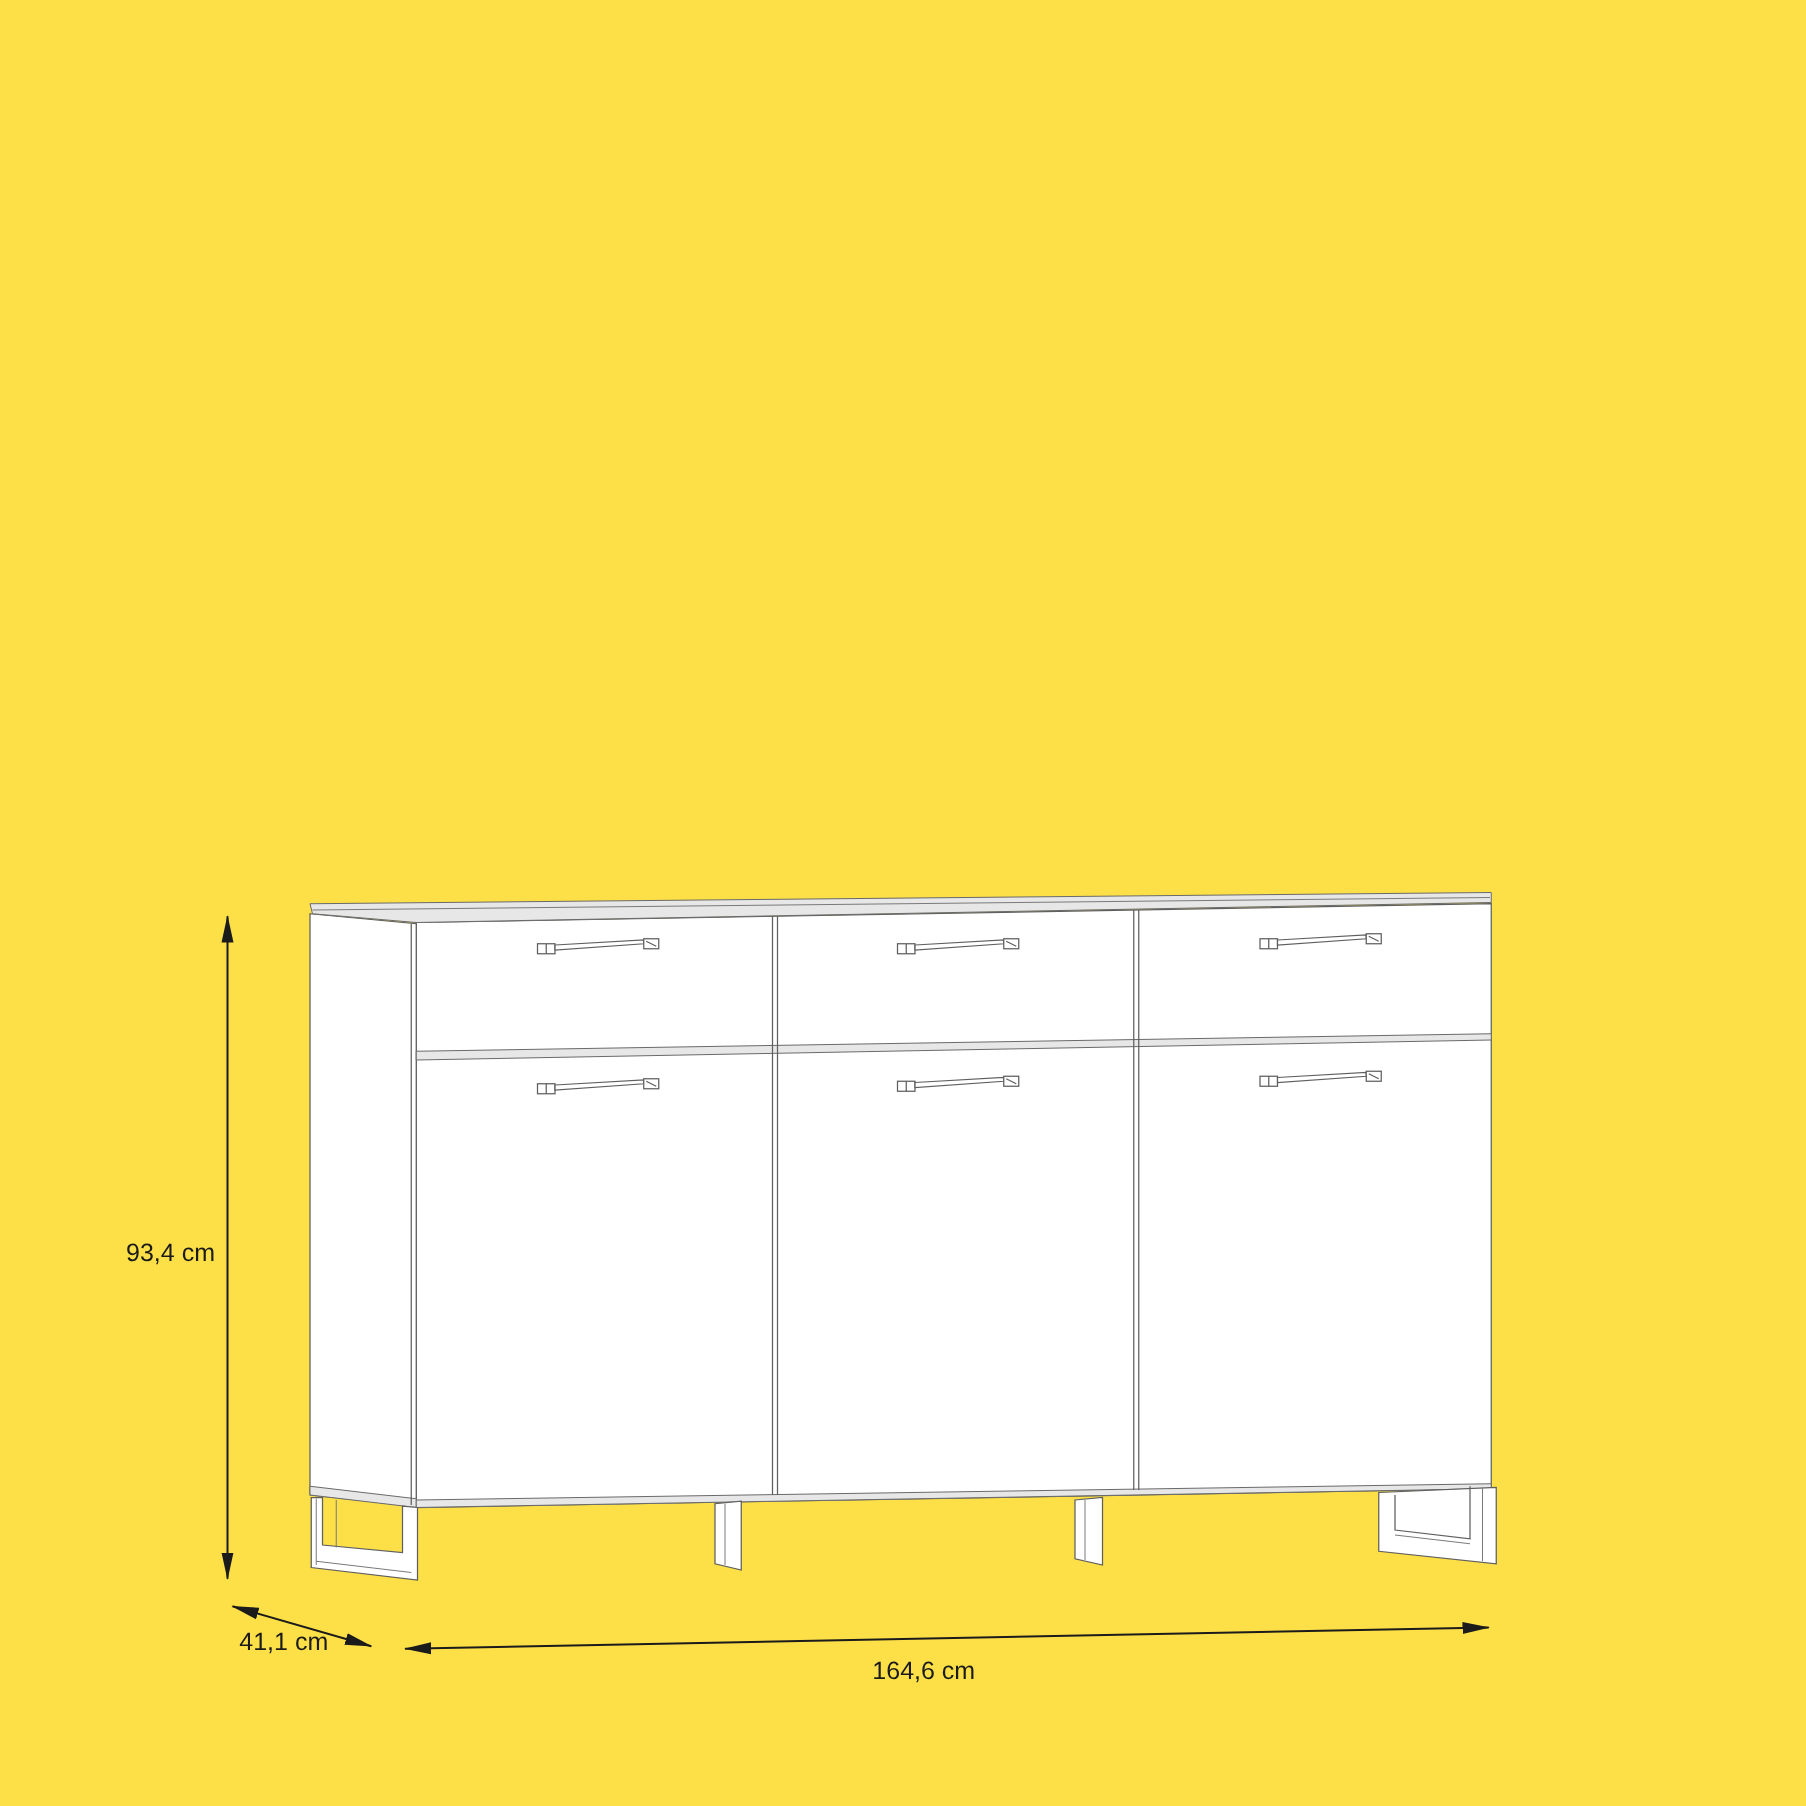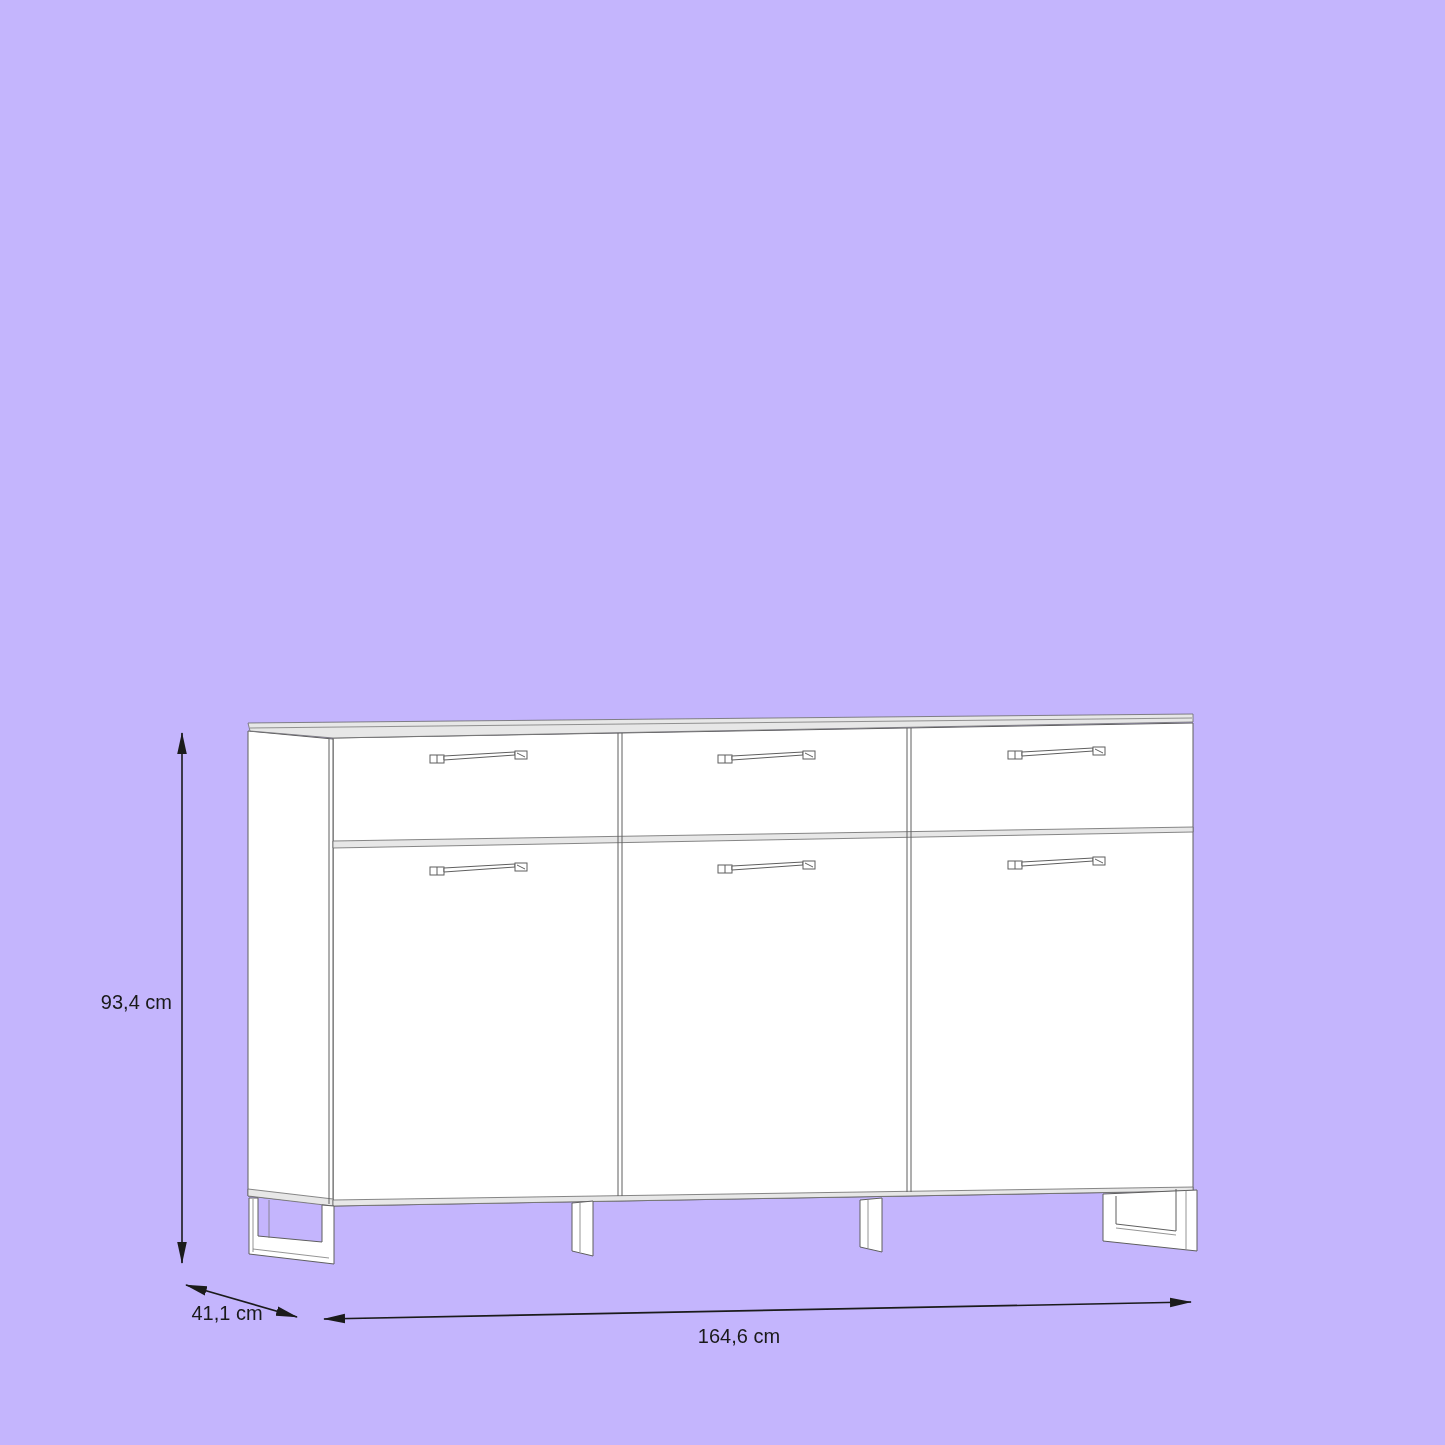--- a/index.html
+++ b/index.html
@@ -7,21 +7,21 @@
     padding: 0;
     background: #ffffff;
     width: 1445px;
     height: 1445px;
     font-family: "Liberation Sans", sans-serif;
   }
   .canvas {
     position: relative;
     width: 1445px;
     height: 1445px;
-    background: #c4b5fd;
+    background: #fde047;
     overflow: hidden;
   }
   svg { display: block; }
   .outline { stroke: #5f5f5f; stroke-width: 1; fill: none; }
   .panel   { stroke: #5f5f5f; stroke-width: 1; fill: #ffffff; }
   .shade   { stroke: #6a6a6a; stroke-width: 0.8; fill: #e7e7e7; }
   .thin    { stroke: #7a7a7a; stroke-width: 0.8; fill: none; }
   .dim-line { stroke: #1b1b1b; stroke-width: 1.6; fill: none; }
   .dim-head { fill: #1b1b1b; stroke: none; }
   .dim-text {

